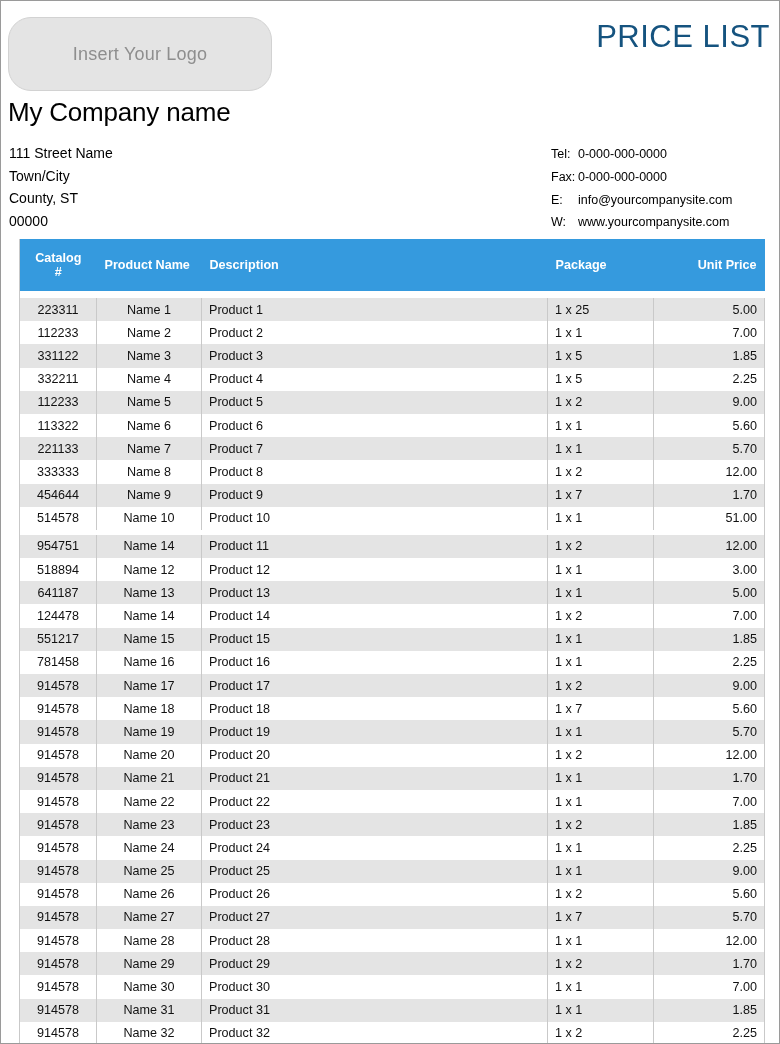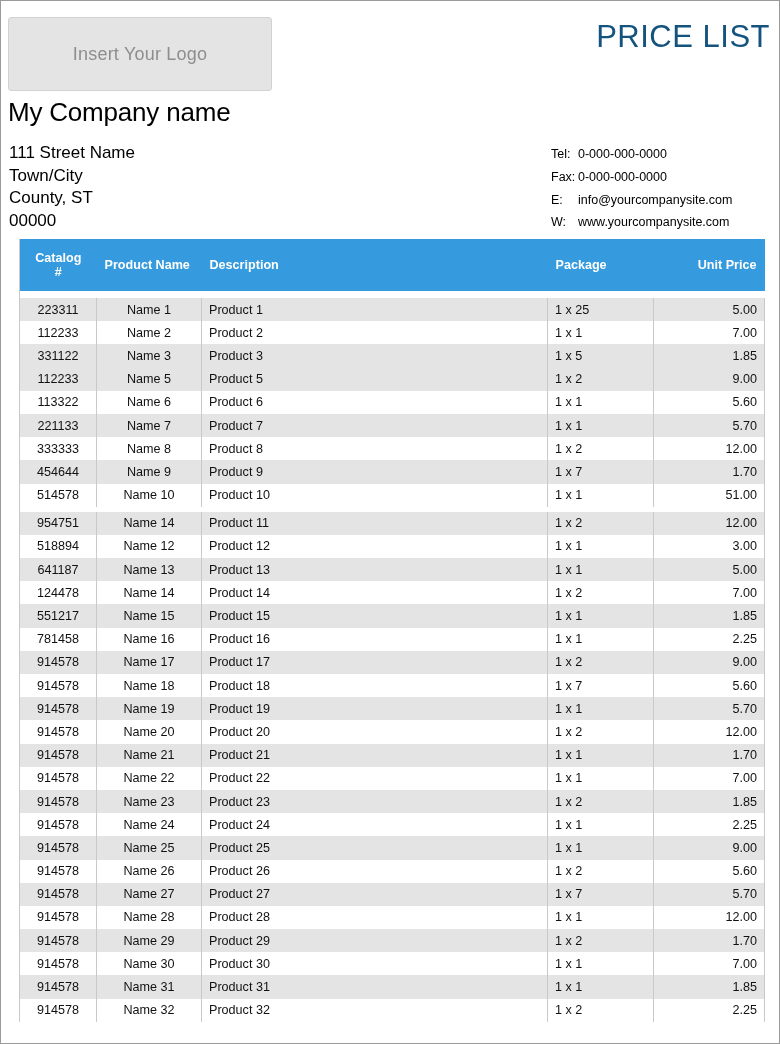--- a/index.html
+++ b/index.html
@@ -29,21 +29,21 @@
     height: 100px;
   }
   .logo-box {
     position: absolute;
     left: 7px;
     top: 16px;
     width: 262px;
     height: 72px;
     background: #e4e4e4;
     border: 1px solid #d2d2d2;
-    border-radius: 3px;
+    border-radius: 23px;
     display: flex;
     align-items: center;
     justify-content: center;
   }
   .logo-text {
     color: #8e8e8e;
     font-size: 18px;
     letter-spacing: 0.2px;
   }
   .price-list-title {
@@ -63,21 +63,21 @@
     top: 96px;
     font-size: 26px;
     color: #000000;
     letter-spacing: -0.2px;
   }
 
   .address-block {
     position: absolute;
     left: 8px;
     top: 141px;
-    font-size: 17px;
+    font-size: 14px;
     color: #000000;
     line-height: 22.7px;
   }
   .contact-block {
     position: absolute;
     left: 550px;
     top: 142px;
     font-size: 12.5px;
     color: #000000;
     line-height: 22.8px;
@@ -228,20 +228,27 @@
           <td class="col-pkg">1 x 1</td>
           <td class="col-price">7.00</td>
         </tr>
         <tr class="shade">
           <td class="col-catalog">331122</td>
           <td class="col-name">Name 3</td>
           <td class="col-desc">Product 3</td>
           <td class="col-pkg">1 x 5</td>
           <td class="col-price">1.85</td>
         </tr>
+        <tr class="plain">
+          <td class="col-catalog">332211</td>
+          <td class="col-name">Name 4</td>
+          <td class="col-desc">Product 4</td>
+          <td class="col-pkg">1 x 5</td>
+          <td class="col-price">2.25</td>
+        </tr>
         <tr class="shade">
           <td class="col-catalog">112233</td>
           <td class="col-name">Name 5</td>
           <td class="col-desc">Product 5</td>
           <td class="col-pkg">1 x 2</td>
           <td class="col-price">9.00</td>
         </tr>
         <tr class="plain">
           <td class="col-catalog">113322</td>
           <td class="col-name">Name 6</td>

